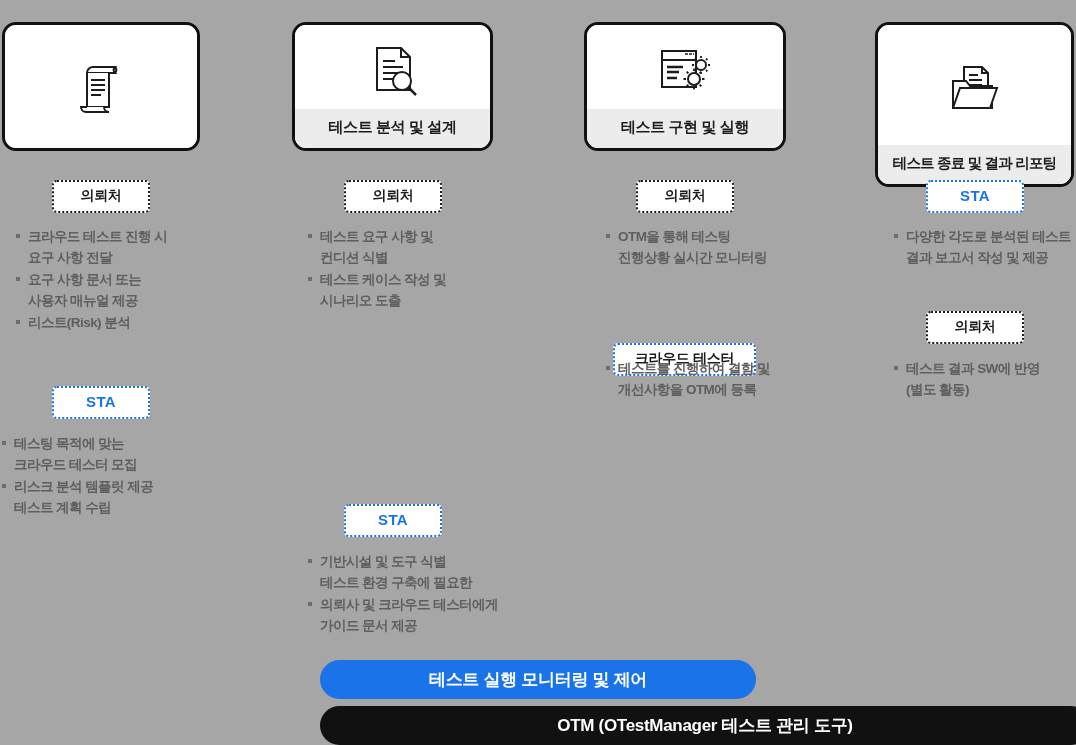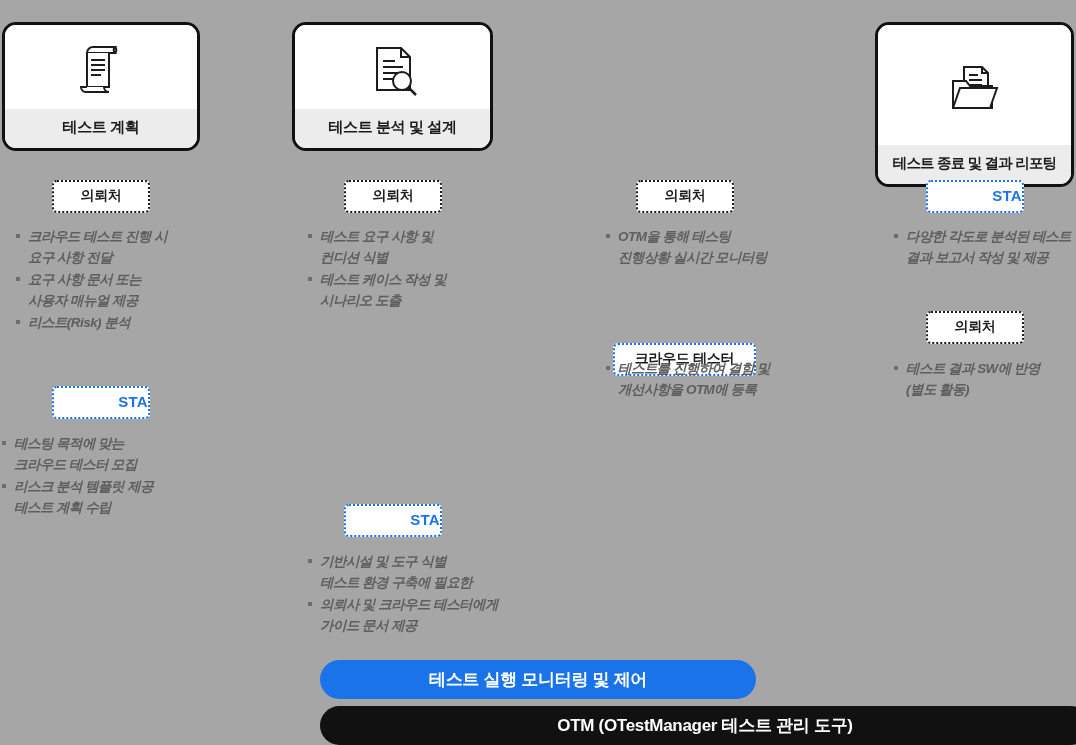--- a/index.html
+++ b/index.html
@@ -54,36 +54,34 @@
     text-align:center;
     box-sizing:border-box;
     padding:5px 0 13px 0;
     white-space:nowrap;
   }
   .badge.sta{
     border-color:#1a73e8;
     color:#1a73e8;
     font-size:15px;
     letter-spacing:0.3px;
-    text-align:right;
   }
   .badge.blue-border{
     border-color:#1a73e8;
     color:#1c1c1c;
   }
 
   
   .bullets{
     position:absolute;
     color:#5e5e5e;
     font-size:13.5px;
     font-weight:700;
     letter-spacing:-0.55px;
     line-height:21px;
-    font-style:italic;
   }
   .bullets .li{
     position:relative;
     padding-left:14px;
     margin-bottom:1px;
   }
   .bullets .li::before{
     content:"";
     position:absolute;
     left:2px;top:8px;
@@ -124,36 +122,50 @@
   <div class="card" style="left:2px;top:22px;width:198px;height:129px;">
     <div class="card-icon">
       <svg width="60" height="54" viewBox="0 0 60 54" fill="none" stroke="#1c1c1c" stroke-width="2">
         <path d="M16 10 H44 a6 5 0 0 1 0 -6 H22 a6 6 0 0 0 -6 6 Z" fill="#fff"></path>
         <path d="M16 10 V44 h22 V10" fill="#fff"></path>
         <path d="M16 44 h-6 a5 5 0 0 0 5 5 h23 a5 5 0 0 1 -5 -5" fill="#fff"></path>
         <path d="M20 17 h14 M20 22 h14 M20 27 h14 M20 32 h10" stroke-width="2.2"></path>
         <path d="M44 4 a6 5 0 0 1 0 6"></path>
       </svg>
     </div>
-    <div class="card-label">테스트 계획</div>
   </div>
 
   <div class="card" style="left:292px;top:22px;width:201px;height:129px;">
     <div class="card-icon">
       <svg width="58" height="54" viewBox="0 0 58 54" fill="none" stroke="#1c1c1c" stroke-width="2">
         <path d="M13 5 h24 l9 9 v33 h-33 Z" fill="#fff"></path>
         <path d="M37 5 v9 h9"></path>
         <path d="M19 18 h12 M19 24 h20 M19 30 h20 M19 36 h14" stroke-width="2.2"></path>
         <circle cx="38" cy="38" r="9" fill="#fff"></circle>
         <path d="M44.5 44.5 L52 52" stroke-width="2.5"></path>
       </svg>
     </div>
     <div class="card-label">테스트 분석 및 설계</div>
   </div>
 
+  <div class="card" style="left:584px;top:22px;width:202px;height:129px;">
+    <div class="card-icon">
+      <svg width="62" height="54" viewBox="0 0 62 54" fill="none" stroke="#1c1c1c" stroke-width="2">
+        <rect x="8" y="8" width="34" height="36" fill="#fff"></rect>
+        <path d="M8 17 h34"></path>
+        <path d="M31 11 h3 M35 11 h3 M39 11 h1" stroke-width="1.6"></path>
+        <path d="M13 24 h16 M13 29 h12 M13 35 h10" stroke-width="2.4"></path>
+        <circle cx="47" cy="22" r="5" fill="#fff"></circle>
+        <path d="M47 15 v-2 M47 29 v2 M40 22 h-2 M54 22 h2 M42 17 l-1.4-1.4 M52 27 l1.4 1.4 M52 17 l1.4-1.4 M42 27 l-1.4 1.4" stroke-width="1.8"></path>
+        <circle cx="40" cy="36" r="6" fill="#fff"></circle>
+        <path d="M40 28 v-2.5 M40 44 v2.5 M32 36 h-2.5 M48 36 h2.5 M34.4 30.4 l-1.8-1.8 M45.6 41.6 l1.8 1.8 M45.6 30.4 l1.8-1.8 M34.4 41.6 l-1.8 1.8" stroke-width="1.8"></path>
+      </svg>
+    </div>
+    <div class="card-label">테스트 구현 및 실행</div>
+  </div>
 
   <div class="card" style="left:875px;top:22px;width:199px;height:165px;">
     <div class="card-icon">
       <svg width="62" height="54" viewBox="0 0 62 54" fill="none" stroke="#1c1c1c" stroke-width="2">
         <path d="M20 6 h18 l6 6 v16 h-24 Z" fill="#fff"></path>
         <path d="M38 6 v6 h6"></path>
         <path d="M25 14 h9 M25 19 h13 M25 24 h13" stroke-width="2.2"></path>
         <path d="M9 20 h13 l4 5 h22 v22 h-39 Z" fill="#fff"></path>
         <path d="M9 20 v27 l7 -20 h37 l-7 20" fill="#fff"></path>
       </svg>

